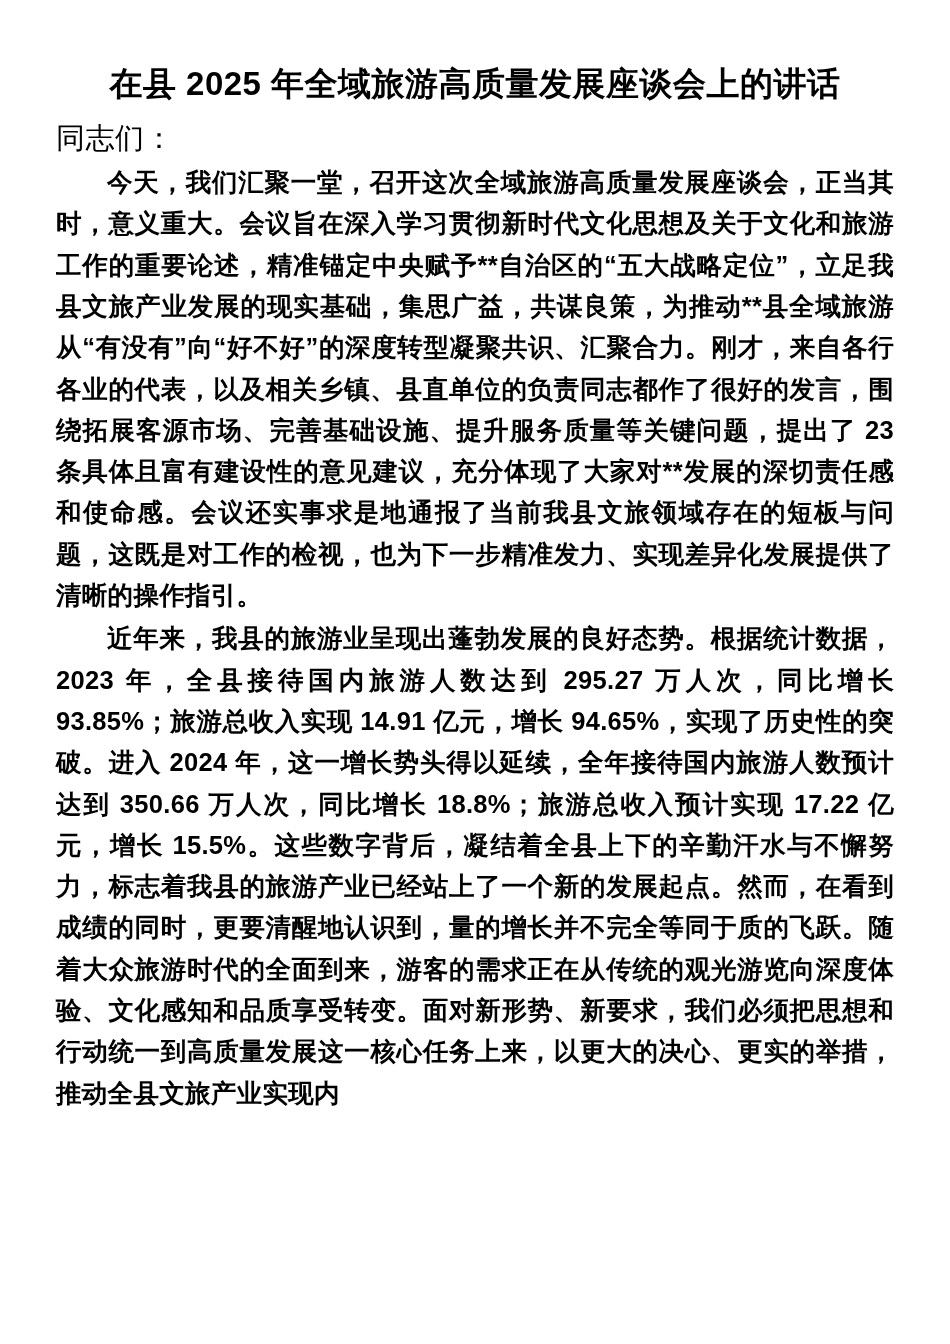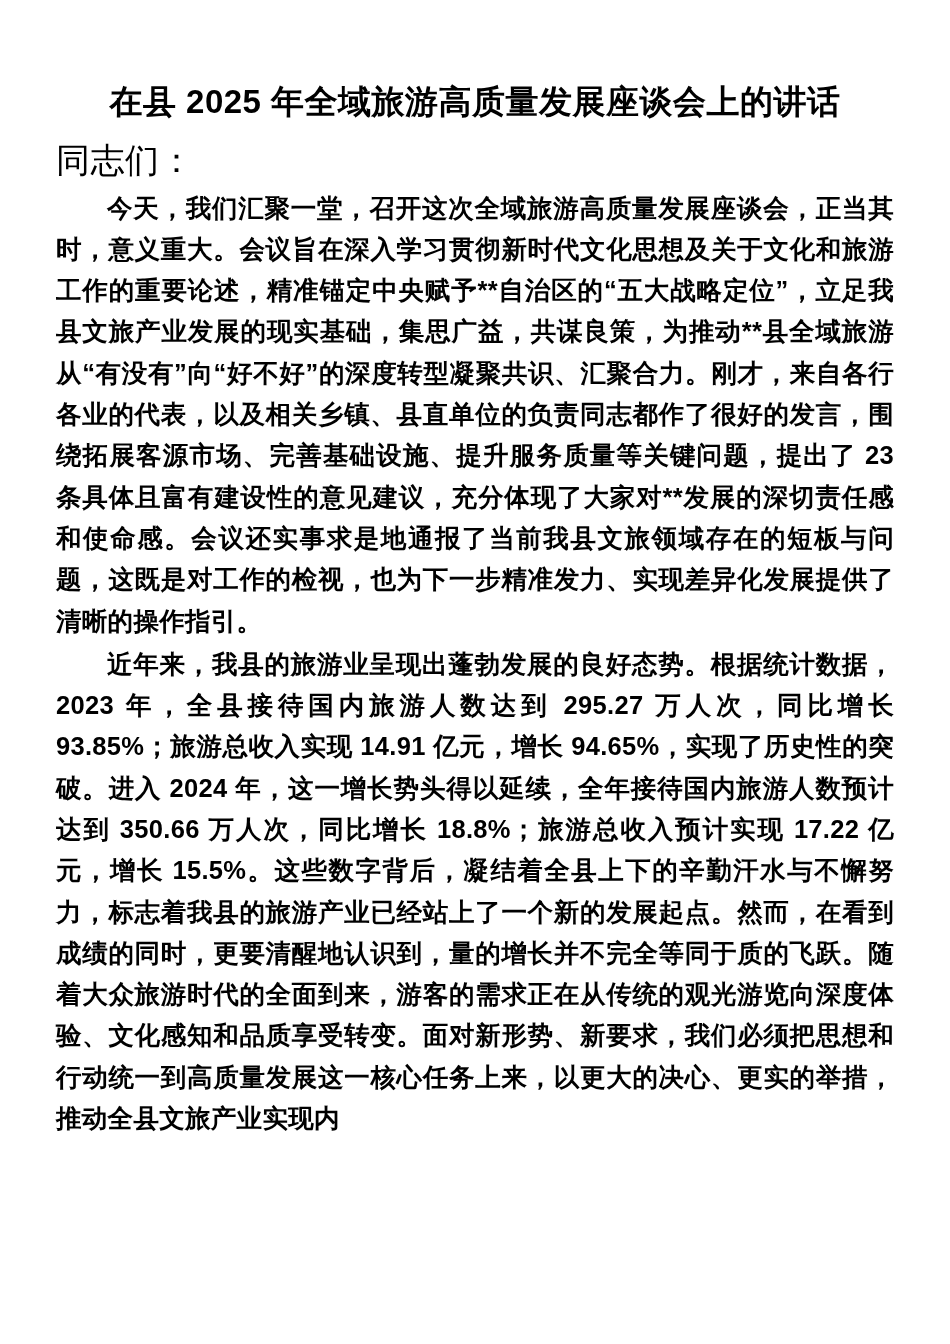--- a/index.html
+++ b/index.html
@@ -11,34 +11,34 @@
     width: 950px;
     height: 1344px;
     font-family: "Liberation Sans", "DejaVu Sans", sans-serif;
     color: #000000;
     overflow: hidden;
   }
   .page {
     width: 950px;
     height: 1344px;
     box-sizing: border-box;
-    padding: 66px 56px 0 56px;
+    padding: 48px 56px 0 56px;
     position: relative;
   }
   .doc-title {
     font-size: 33px;
     font-weight: bold;
     text-align: center;
     line-height: 1.35;
     letter-spacing: 0.5px;
     margin: 14px 0 10px 0;
     white-space: nowrap;
   }
   .salutation {
-    font-size: 34px;
+    font-size: 29px;
     line-height: 1.5;
     margin: 6px 0 2px 0;
     letter-spacing: 0.5px;
   }
   .para {
     font-size: 25.5px;
     line-height: 1.62;
     text-align: justify;
     text-justify: inter-ideograph;
     text-indent: 2em;

